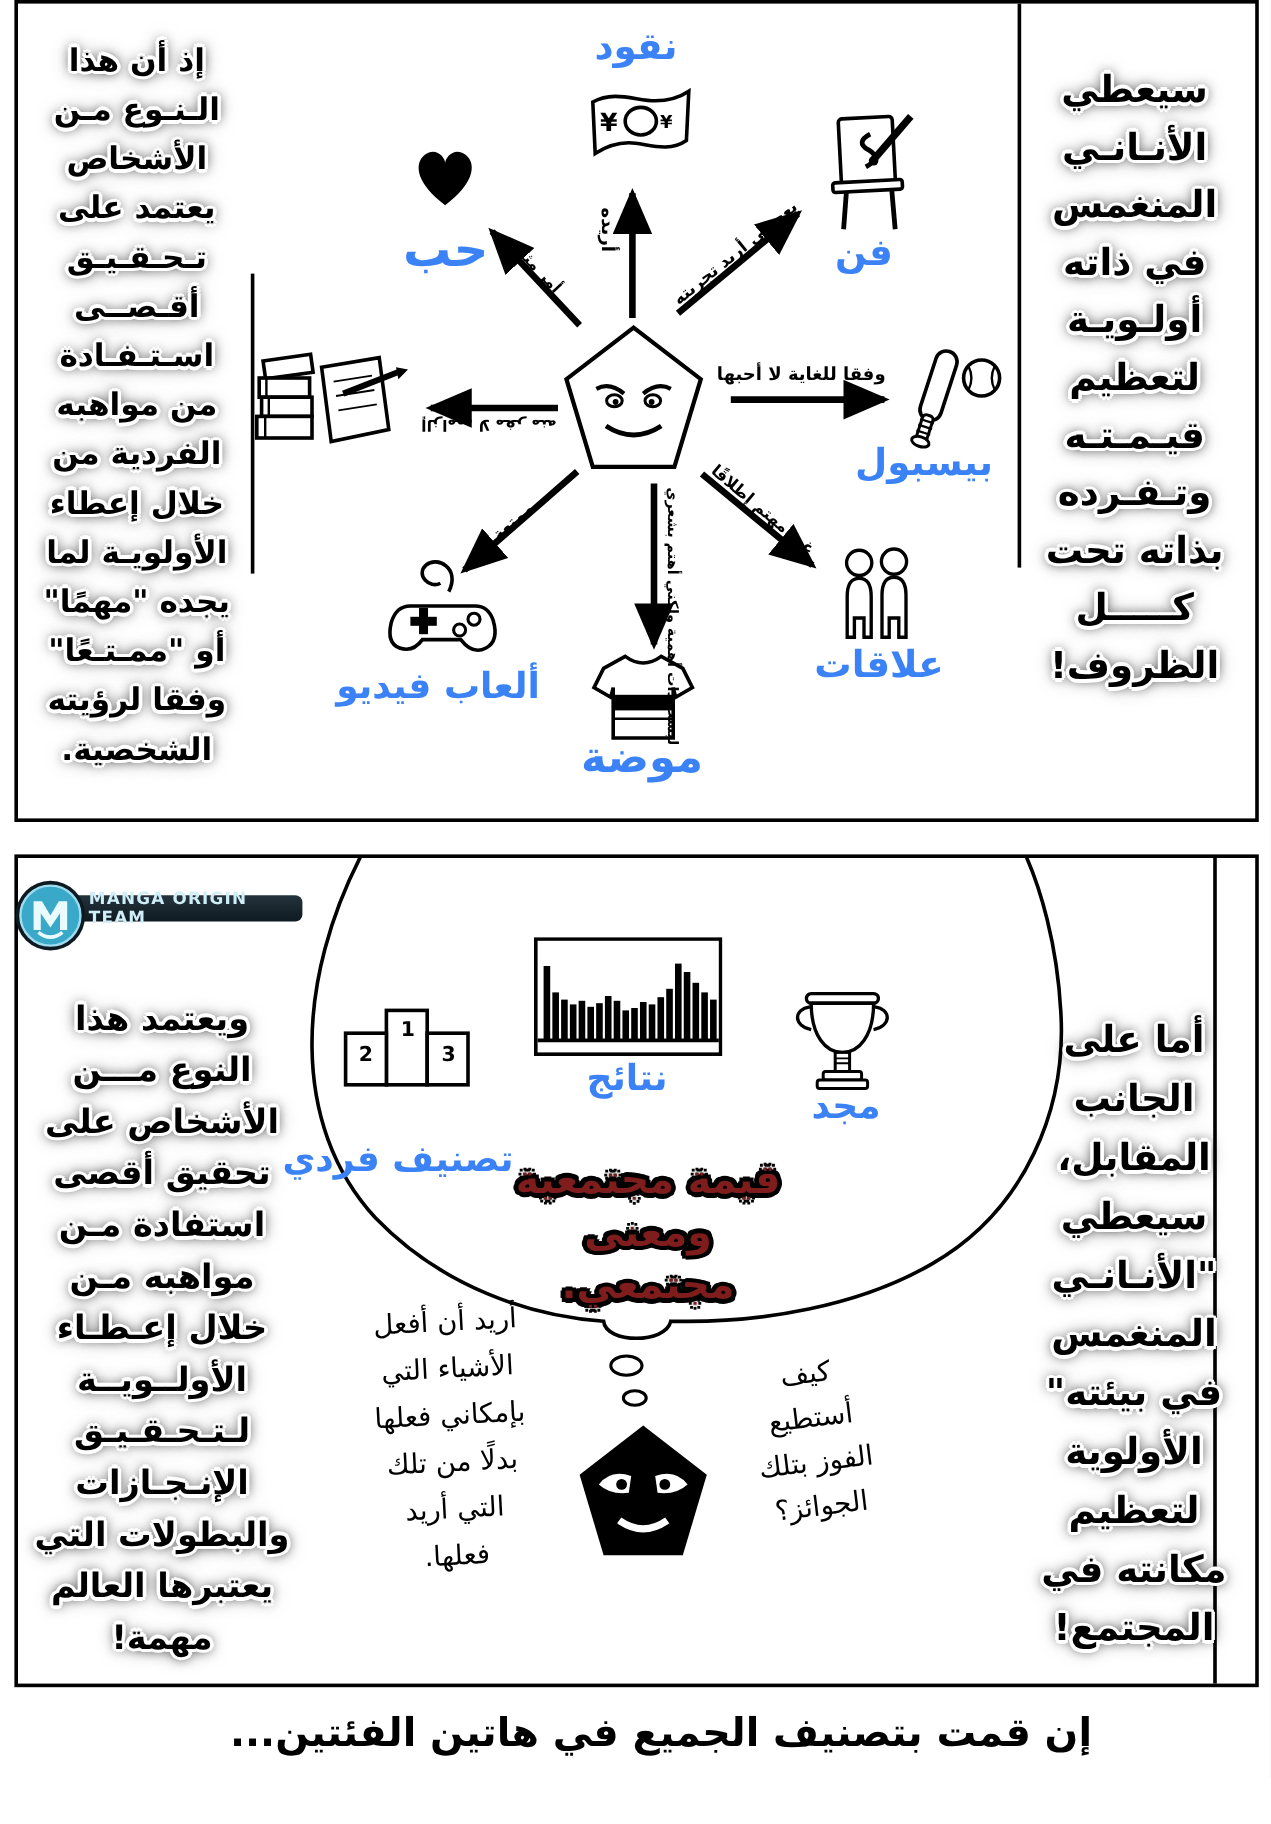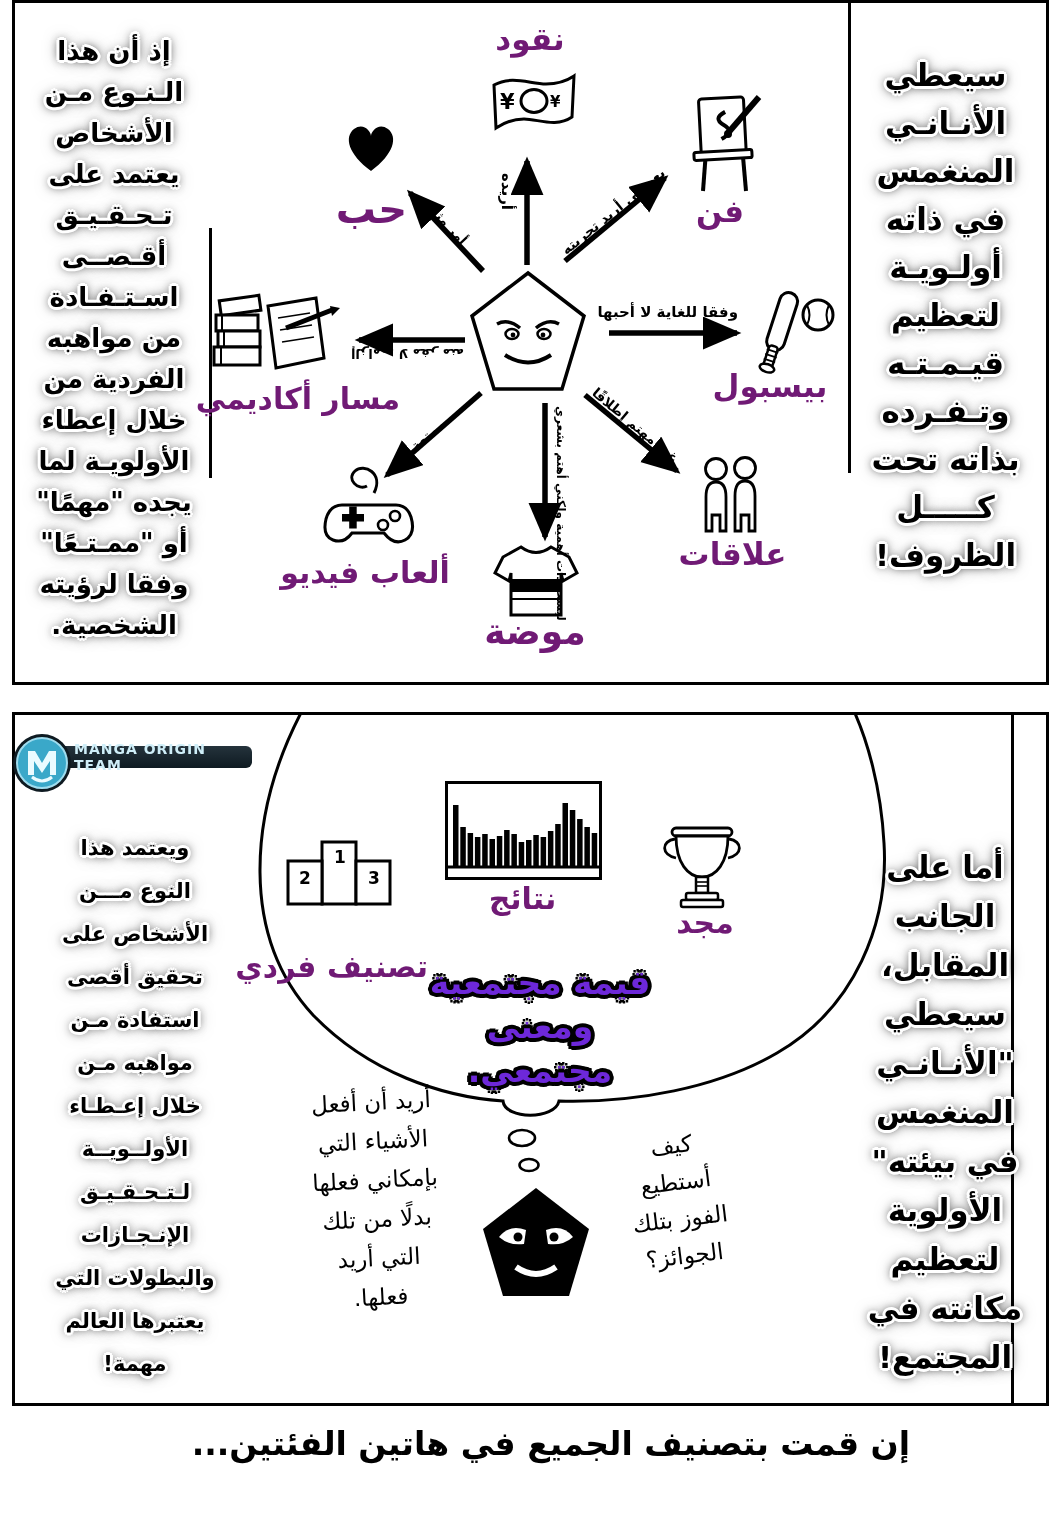--- a/index.html
+++ b/index.html
@@ -5,29 +5,29 @@
   html,body{margin:0;padding:0;background:#e9e9e9;}
   .page{position:relative;width:1059px;height:1520px;background:#fff;overflow:hidden;
         font-family:"DejaVu Sans",sans-serif;}
   .panel{position:absolute;border:3px solid #000;background:#fff;}
   .borderline{position:absolute;background:#000;z-index:0;}
   .narr{position:absolute;z-index:6;font-weight:bold;color:#000;text-align:center;
         white-space:pre-line;direction:rtl;
         text-shadow:-2px -2px 0 #fff,2px -2px 0 #fff,-2px 2px 0 #fff,2px 2px 0 #fff,
         -3px 0 0 #fff,3px 0 0 #fff,0 -3px 0 #fff,0 3px 0 #fff,
         0 0 9px rgba(0,0,0,.85),0 0 15px rgba(0,0,0,.55);}
-  .nlabel{position:absolute;z-index:4;font-weight:bold;color:#701a75;text-align:center;
+  .nlabel{position:absolute;z-index:4;font-weight:bold;color:#3b82f6;text-align:center;
         direction:rtl;white-space:nowrap;}
   .alabel{position:absolute;z-index:3;font-weight:bold;color:#000;direction:rtl;
         white-space:nowrap;text-align:center;}
   .hand{position:absolute;z-index:4;color:#000;direction:rtl;text-align:center;
         white-space:pre-line;font-size:23px;line-height:39px;}
   .icon{position:absolute;z-index:2;}
   .arrowlayer{position:absolute;left:0;top:0;z-index:1;}
-  .bubble-title{position:absolute;z-index:4;font-weight:bold;color:#6d28d9;text-align:center;
+  .bubble-title{position:absolute;z-index:4;font-weight:bold;color:#7f1d1d;text-align:center;
         direction:rtl;white-space:pre-line;font-size:33px;line-height:44px;
         text-shadow:-3px -3px 0 #000,3px -3px 0 #000,-3px 3px 0 #000,3px 3px 0 #000,
         -4px 0 0 #000,4px 0 0 #000,0 -4px 0 #000,0 4px 0 #000,0 0 3px #000;}
   .caption{position:absolute;z-index:5;font-weight:bold;color:#000;direction:rtl;
         text-align:right;font-size:33px;}
   .watermark{position:absolute;z-index:7;left:10px;top:731px;width:260px;height:64px;}
   .wm-banner{position:absolute;left:30px;top:15px;width:212px;height:22px;border-radius:6px;
         background:linear-gradient(180deg,#25333c,#0e1a21);display:flex;align-items:center;
         padding-left:34px;box-sizing:border-box;}
   .wm-banner span{color:#cfeef8;font-size:14px;font-weight:bold;letter-spacing:1px;}
@@ -147,21 +147,20 @@
       <circle cx="75" cy="55" r="5" fill="#fff" stroke="#000" stroke-width="2.6"></circle>
     </svg>
 
     <div class="nlabel" style="left:455px;top:18px;width:120px;font-size:31px;">نقود</div>
     <div class="nlabel" style="left:655px;top:190px;width:100px;font-size:31px;">فن</div>
     <div class="nlabel" style="left:322px;top:183px;width:70px;font-size:40px;">حب</div>
     <div class="nlabel" style="left:695px;top:365px;width:120px;font-size:31px;">بيسبول</div>
     <div class="nlabel" style="left:655px;top:533px;width:125px;font-size:31px;">علاقات</div>
     <div class="nlabel" style="left:460px;top:608px;width:120px;font-size:36px;">موضة</div>
     <div class="nlabel" style="left:265px;top:552px;width:170px;font-size:30px;">ألعاب فيديو</div>
-    <div class="nlabel" style="left:195px;top:378px;width:190px;font-size:30px;">مسار أكاديمي</div>
 
     <div class="alabel" style="left:501px;top:170px;font-size:15px;transform:rotate(90deg);transform-origin:top left;">أريده</div>
     <div class="alabel" style="left:523px;top:200px;width:150px;font-size:14px;transform:rotate(-39deg);">يعجبني أريد تجربته</div>
     <div class="alabel" style="left:392px;top:213px;width:80px;font-size:13px;transform:rotate(47deg);">أمر مثير</div>
     <div class="alabel" style="left:583px;top:300px;width:140px;font-size:15px;">وفقا للغاية لا أحبها</div>
     <div class="alabel" style="left:330px;top:343px;width:125px;font-size:13px;transform:rotate(180deg);">إلزامي لا مفر منه</div>
     <div class="alabel" style="left:558px;top:414px;width:125px;font-size:13.5px;transform:rotate(40deg);">غير مهتم إطلاقًا</div>
     <div class="alabel" style="left:553px;top:403px;font-size:12px;transform:rotate(90deg);transform-origin:top left;">ليست ذات أهمية ولكني أهتم بشعري</div>
     <div class="alabel" style="left:378px;top:424px;width:70px;font-size:14px;transform:rotate(-41deg);">ممتعة</div>
 
@@ -270,21 +269,21 @@
 
     <svg class="icon" style="left:463px;top:470px;" width="116" height="118" viewBox="0 0 116 118">
       <polygon points="58,3 111,44 91,111 25,111 5,44" fill="#000"></polygon>
       <path d="M21,52 Q31,39 48,45 L46,59 Q31,61 21,52 Z" fill="#fff"></path>
       <path d="M95,52 Q85,39 68,45 L70,59 Q85,61 95,52 Z" fill="#fff"></path>
       <circle cx="40" cy="52" r="4.5" fill="#000"></circle>
       <circle cx="76" cy="52" r="4.5" fill="#000"></circle>
       <path d="M38,82 Q58,96 78,82" stroke="#fff" stroke-width="6" fill="none"></path>
     </svg>
 
-    <div class="narr" style="left:0px;top:112px;width:240px;font-size:21px;line-height:43px;">ويعتمد هذا
+    <div class="narr" style="left:0px;top:112px;width:240px;font-size:28px;line-height:43px;">ويعتمد هذا
 النوع مـــن
 الأشخاص على
 تحقيق أقصى
 استفادة مـن
 مواهبه مـن
 خلال إعـطـاء
 الأولــويــة
 لـتـحـقـيـق
 الإنـجـازات
 والبطولات التي

